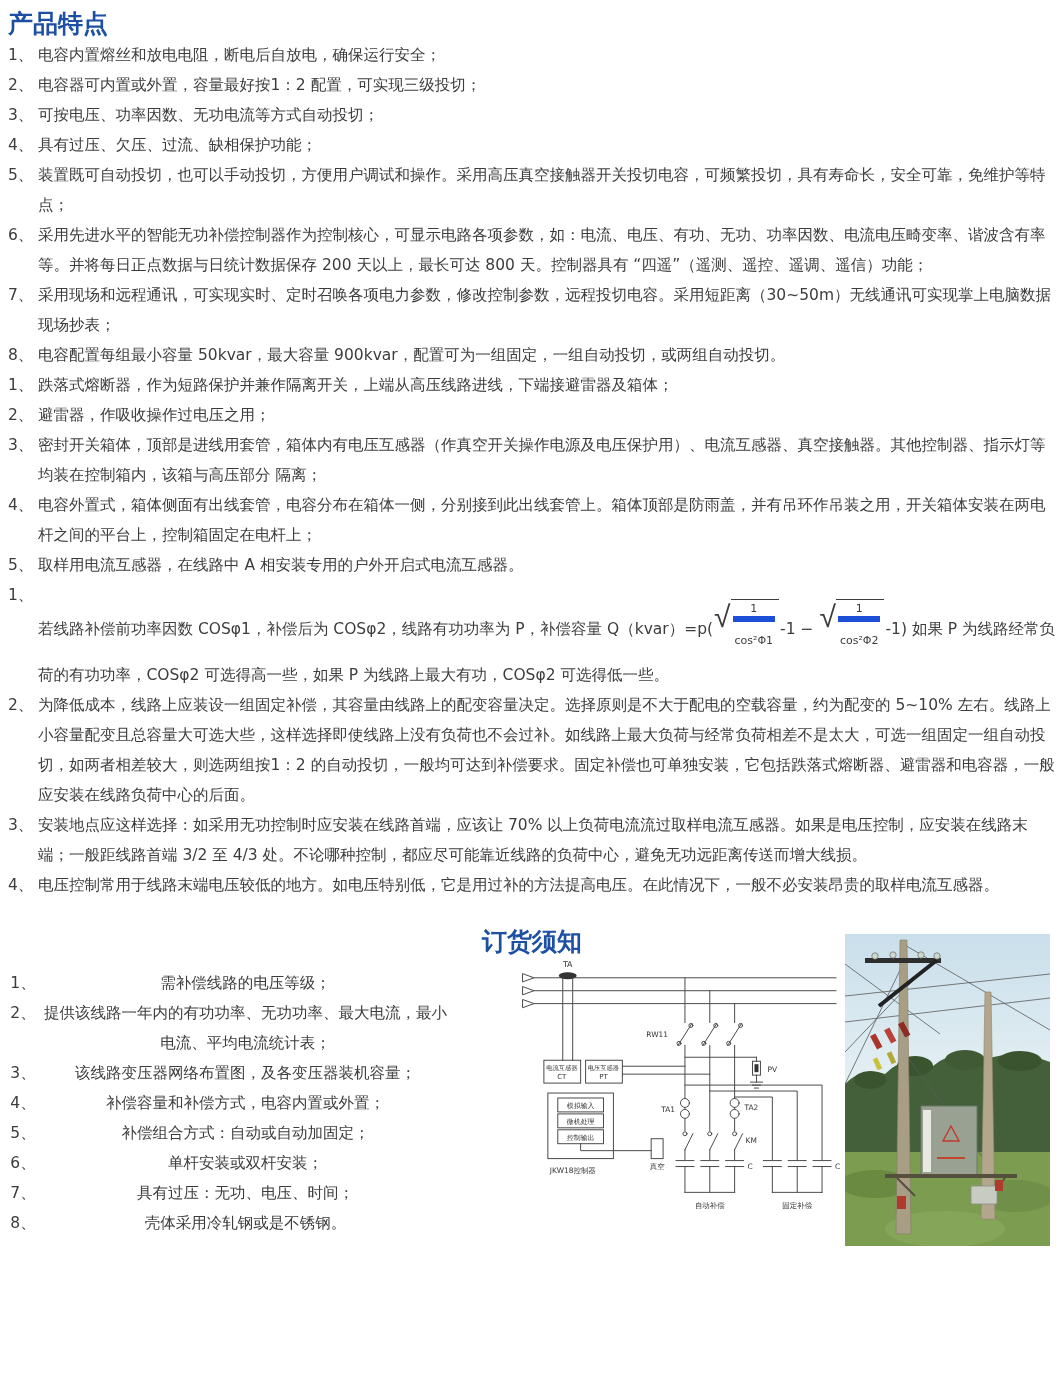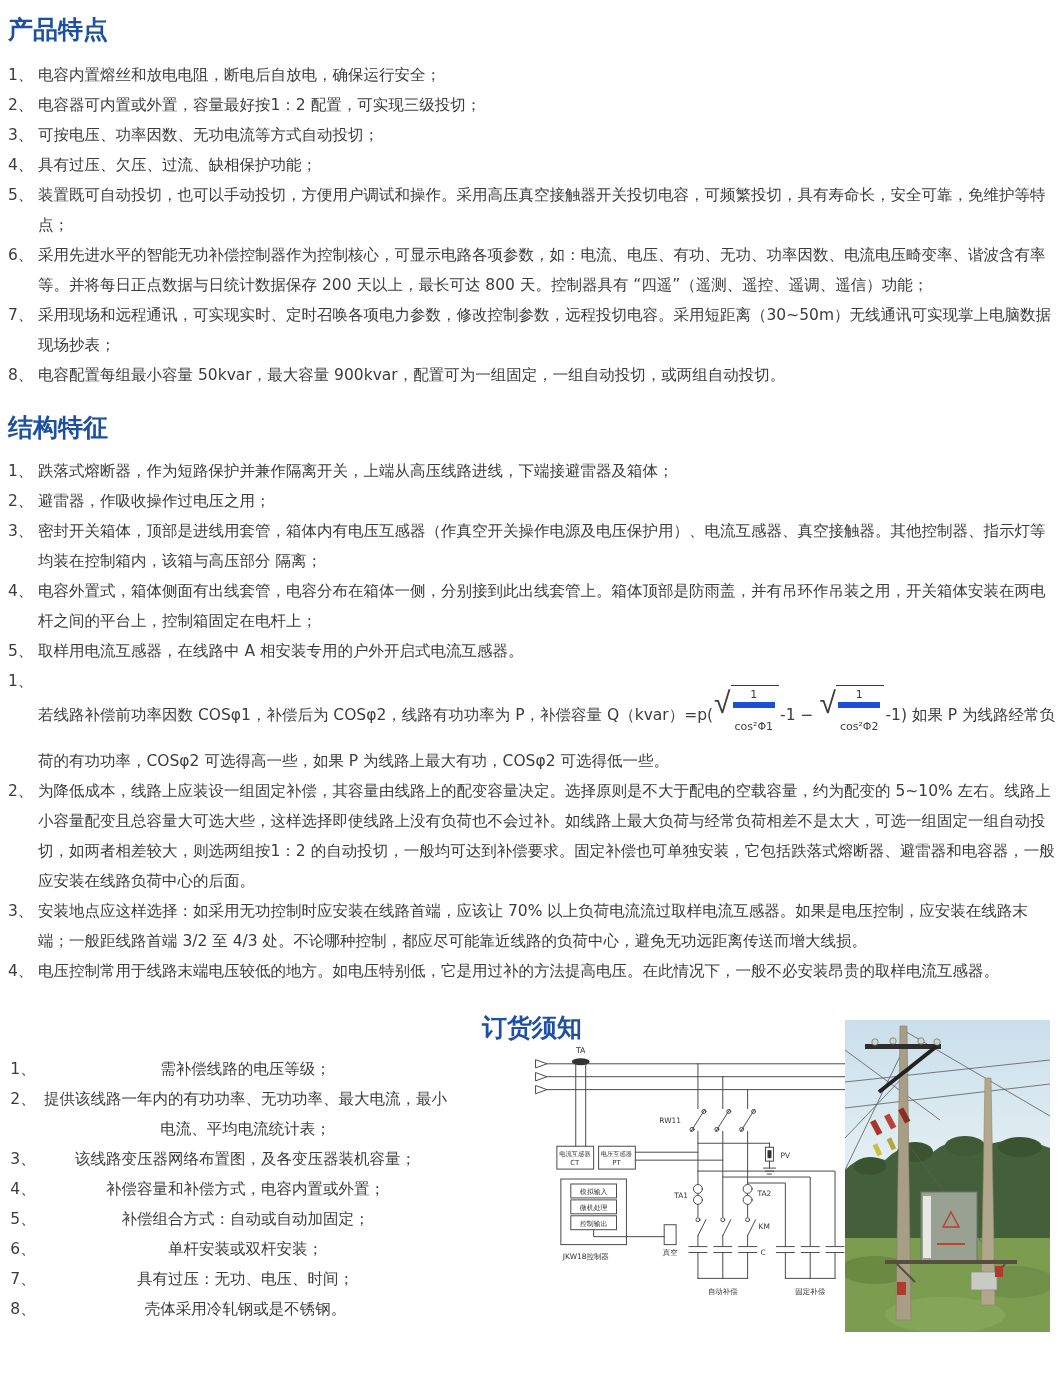--- a/index.html
+++ b/index.html
@@ -2,38 +2,38 @@
 <html><head>
 <meta charset="utf-8">
 <style>
   html,body{margin:0;padding:0;background:#fff;}
   body{width:1062px;height:1375px;overflow:hidden;
        font-family:"DejaVu Sans","Liberation Sans",sans-serif;
        color:#3c3c3c;-webkit-font-smoothing:antialiased;}
   .page{position:relative;width:1062px;height:1375px;background:#fff;}
   .sec{padding:0 6px 0 8px;}
   .sec-title{color:#1d50a2;font-size:25px;font-weight:bold;line-height:32px;margin:0;}
-  .t1{padding-top:14px;margin-bottom:14px;}
+  .t1{padding-top:8px;}
   .t2{margin-top:22px;margin-bottom:12px;}
   .t3{margin-top:34px;margin-bottom:10px;}
   .t4{margin-top:26px;margin-bottom:10px;}
   .li{display:flex;align-items:flex-start;font-size:15.5px;line-height:30px;}
   .li .num{flex:0 0 30px;}
   .li .text{flex:1;}
   
   .formula-line{line-height:30px;margin-top:19px;}
   .sqrt{display:inline-flex;align-items:stretch;vertical-align:middle;margin:0 1px;}
   .sqrt .rad{font-size:30px;line-height:36px;font-weight:300;color:#3c3c3c;}
   .sqrt .radicand{border-top:1.6px solid #3c3c3c;display:inline-flex;align-items:center;padding:2px 4px 0 2px;}
   .frac{display:inline-flex;flex-direction:column;align-items:center;font-size:11px;line-height:1.25;}
   .frac .fden{border-top:6px solid #1d4ed8;padding:12px 2px;}
   
   .ordering{position:relative;height:330px;text-align:center;}
   .ordering-list{width:445px;}
-  .diagram-wrap{position:absolute;left:518px;top:20px;width:345px;height:303px;}
+  .diagram-wrap{position:absolute;left:505px;top:20px;width:345px;height:303px;}
   .photo-wrap{position:absolute;left:845px;top:8px;width:205px;height:312px;}
   svg text{font-family:"DejaVu Sans","Liberation Sans",sans-serif;fill:#333;}
 </style>
 </head>
 <body>
 
 <div class="page">
 
   <div class="sec">
     <h2 class="sec-title t1">产品特点</h2>
@@ -65,21 +65,20 @@
         <span class="num">7、</span>
         <span class="text">采用现场和远程通讯，可实现实时、定时召唤各项电力参数，修改控制参数，远程投切电容。采用短距离（30~50m）无线通讯可实现掌上电脑数据现场抄表；</span>
       </div>
     <div class="li">
         <span class="num">8、</span>
         <span class="text">电容配置每组最小容量 50kvar，最大容量 900kvar，配置可为一组固定，一组自动投切，或两组自动投切。</span>
       </div>
   </div>
 
   <div class="sec">
-    <h2 class="sec-title t2">结构特征</h2>
     <div class="li">
         <span class="num">1、</span>
         <span class="text">跌落式熔断器，作为短路保护并兼作隔离开关，上端从高压线路进线，下端接避雷器及箱体；</span>
       </div>
     <div class="li">
         <span class="num">2、</span>
         <span class="text">避雷器，作吸收操作过电压之用；</span>
       </div>
     <div class="li">
         <span class="num">3、</span>

